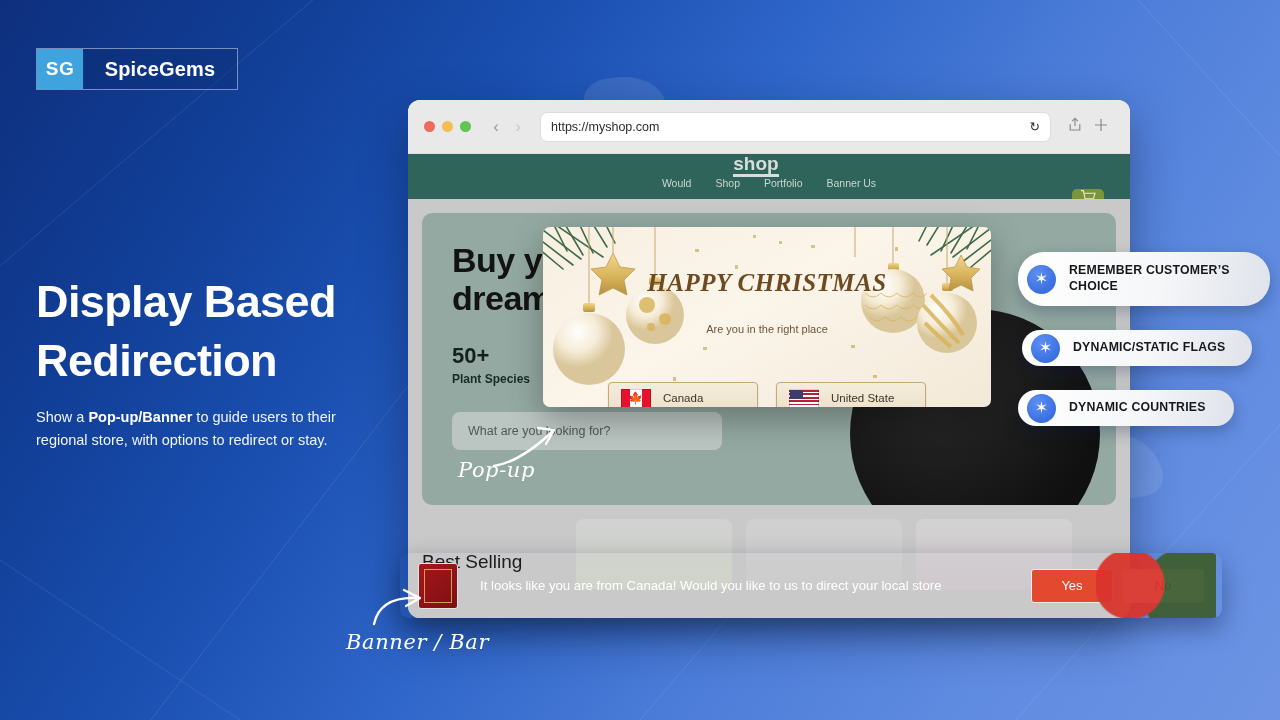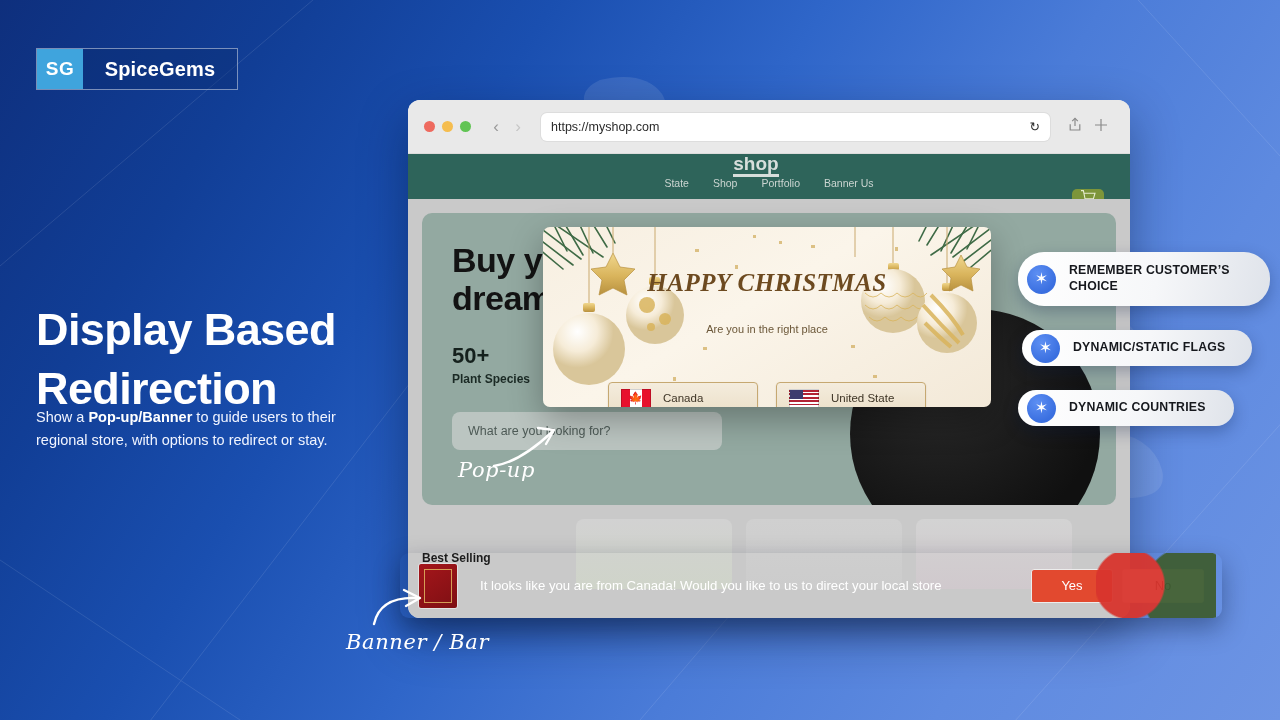--- a/index.html
+++ b/index.html
@@ -51,21 +51,20 @@
 
   
   #headline {
     position: absolute; left: 36px; top: 272px;
     width: 400px;
     color: #fff;
     font-size: 45px;
     line-height: 1.32;
     font-weight: 700;
     letter-spacing: -.6px;
-    margin-top: 28px;
   }
   #subcopy {
     position: absolute; left: 36px; top: 406px;
     width: 352px;
     color: #f0f4ff;
     font-size: 14.5px;
     line-height: 1.62;
   }
   #subcopy b { font-weight: 700; color: #fff; }
 
@@ -136,21 +135,21 @@
     font-size: 12.5px; color: #4d5a56;
   }
   #hero .model {
     position: absolute; right: 16px; bottom: -54px;
     width: 250px; height: 250px; border-radius: 50%;
     background: radial-gradient(circle at 36% 30%, #2a2a2a, #101010 70%);
   }
   #bestsell {
     margin-top: 14px; display: flex; align-items: flex-start; gap: 14px;
   }
-  #bestsell .t { font-size: 12px; font-weight: 700; color: #1c1c1c; width: 140px; padding-top: 32px; }
+  #bestsell .t { font-size: 19px; font-weight: 400; color: #1c1c1c; width: 140px; padding-top: 32px; }
   .pcard {
     width: 156px; height: 70px; border-radius: 8px; background: #d4d4d4;
     position: relative; overflow: hidden;
   }
   .pc1 { background: linear-gradient(#d2d2d2,#cfd4c9); }
   .pc2 { background: linear-gradient(#d0d0d0,#cccccc); }
   .pc3 { background: linear-gradient(#d3d3d3,#d0c9cd); }
 
   
   #popup {
@@ -338,21 +337,21 @@
       <svg width="14" height="14" viewBox="0 0 14 14" stroke="#8a8a8a" stroke-width="1.2">
         <path d="M7 1 V13"></path>
           <path d="M1 7 H13"></path>
       </svg>
     </div>
   </div>
 
   <div id="sitenav">
     <div class="brand">shop</div>
     <div class="links">
-      <span>State</span>
+      <span>Would</span>
       <span>Shop</span>
       <span>Portfolio</span>
       <span>Banner Us</span>
     </div>
     <div id="cartbtn">
       <svg width="17" height="16" viewBox="0 0 17 16" fill="none" stroke="#e6eccf" stroke-width="1.1">
         <path d="M1 1.6 H3.4 L5 9.8 H13.4 L15 4.2 H4"></path>
         <circle cx="6.2" cy="13" r="1.3"></circle>
           <circle cx="12.6" cy="13" r="1.3"></circle>
       </svg>

